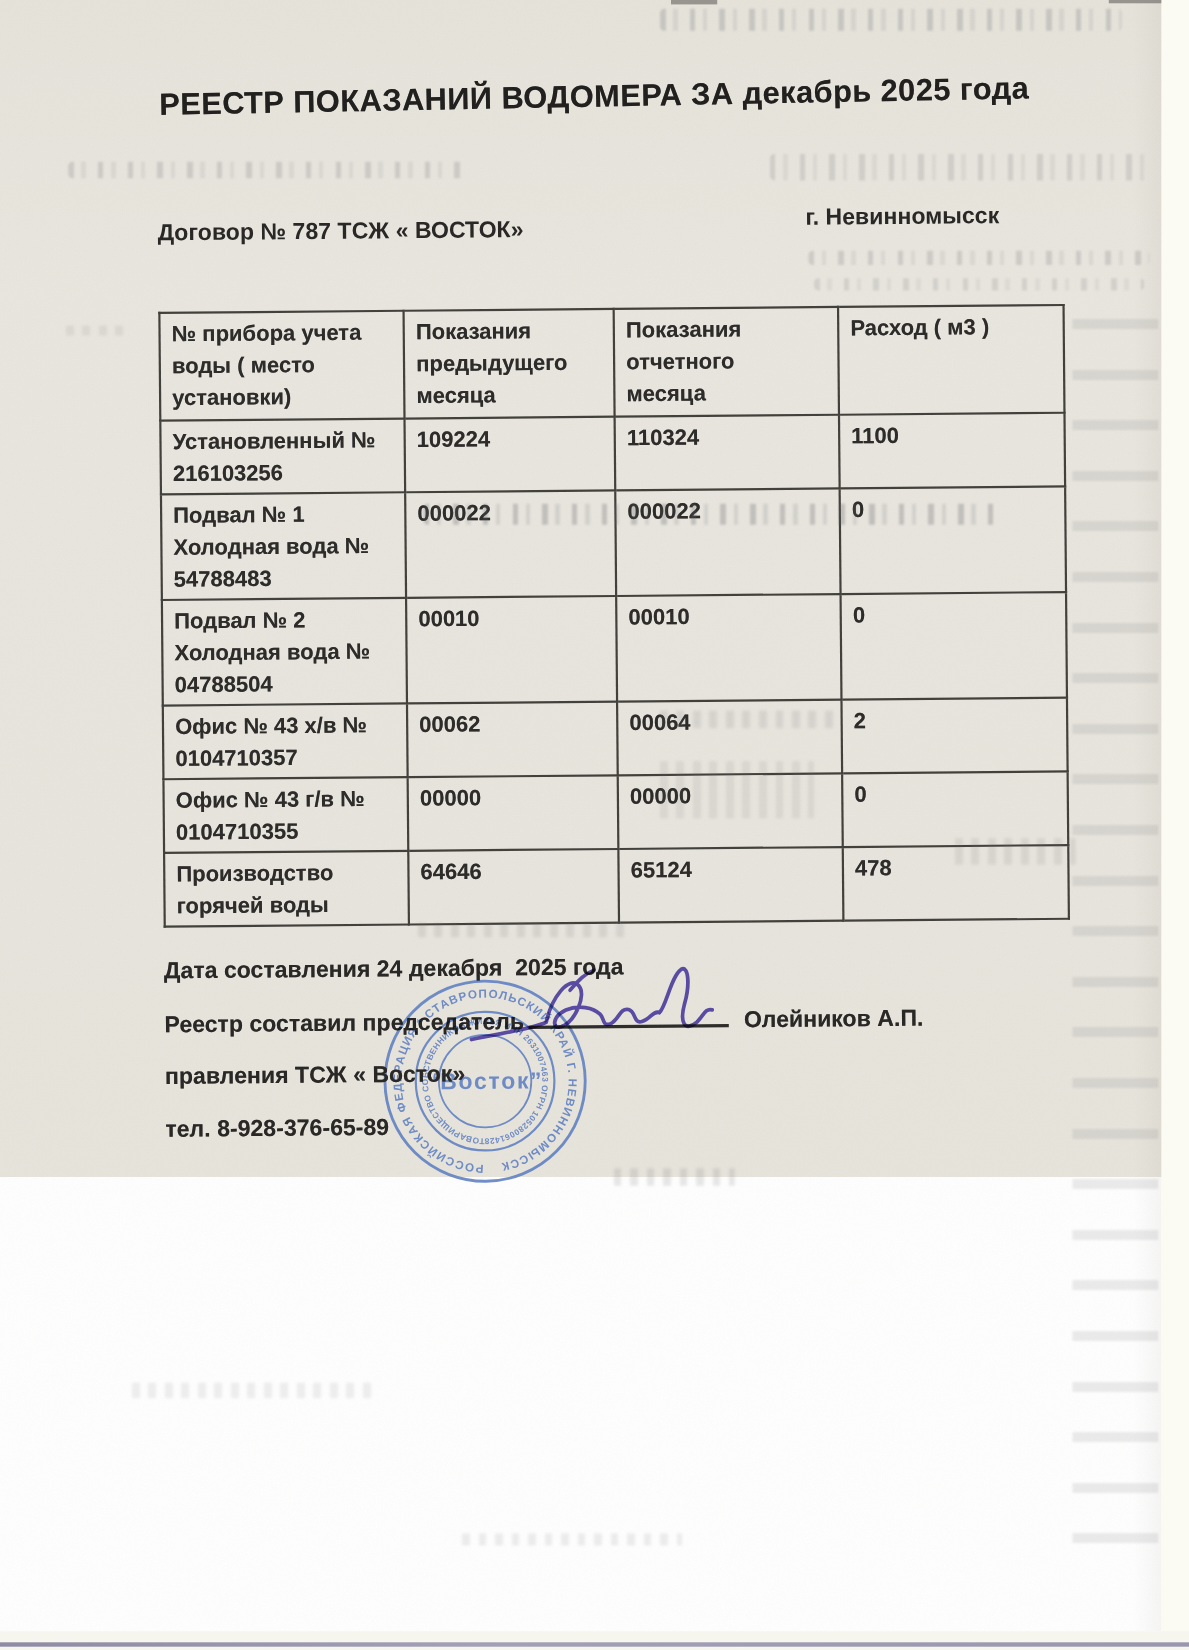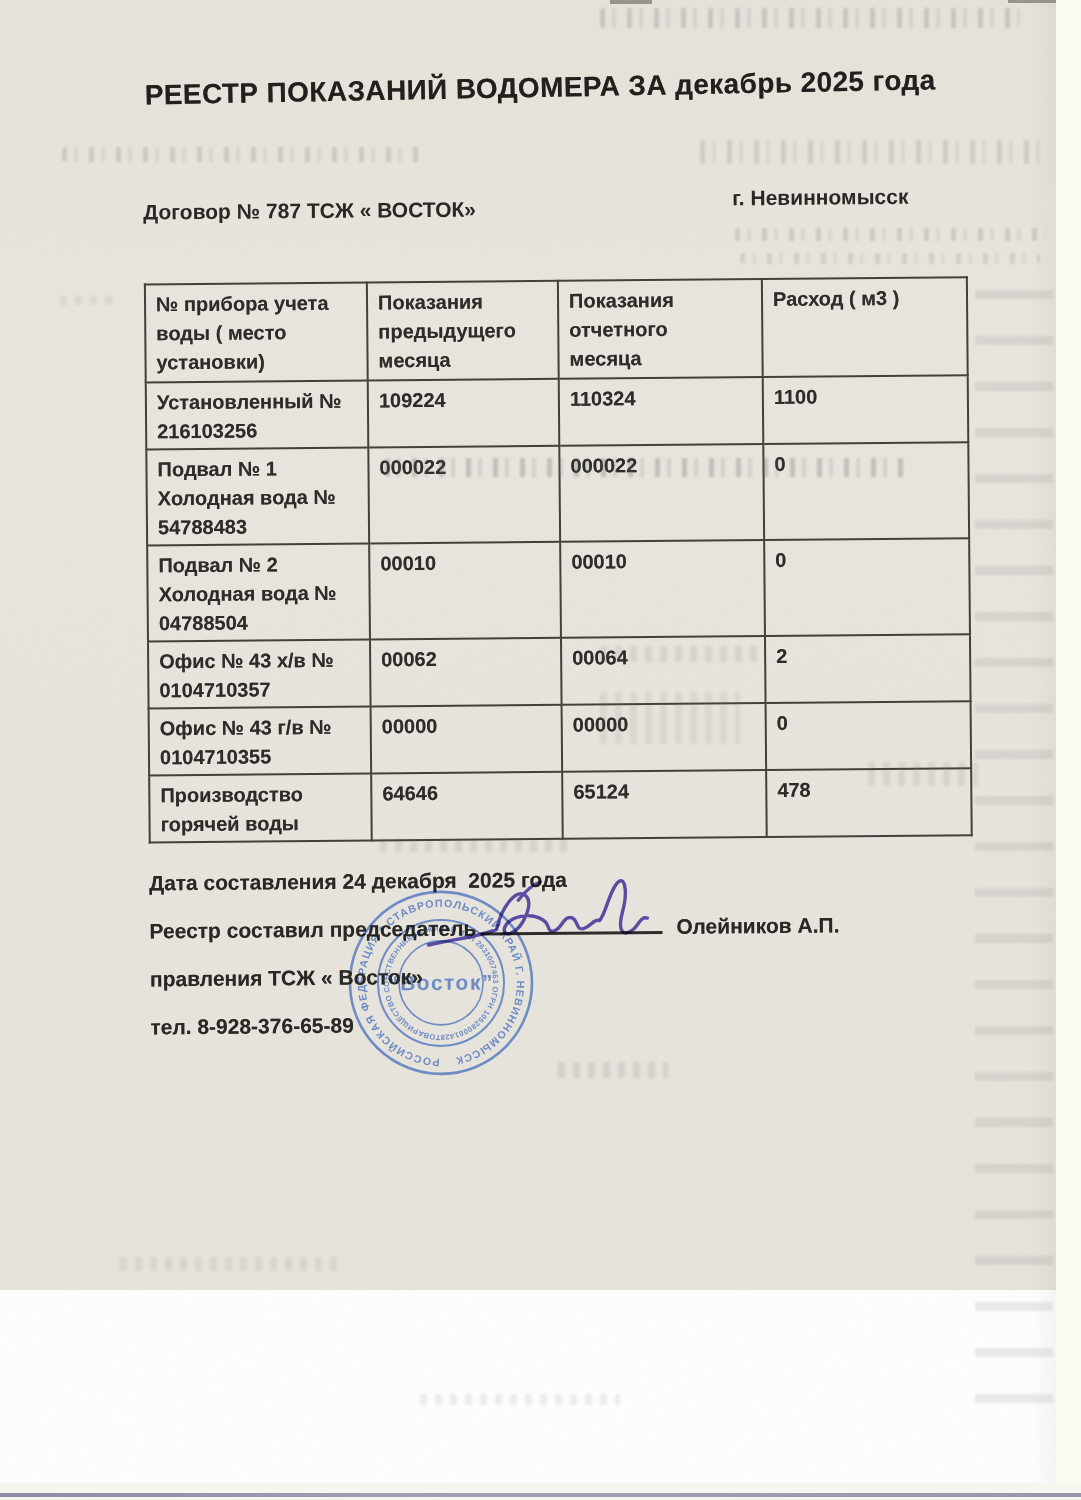--- a/index.html
+++ b/index.html
@@ -1,18 +1,18 @@
 <!DOCTYPE html>
 <html><head>
 <meta charset="utf-8">
 <style>
   html,body{margin:0;padding:0;background:#ffffff;}
   body{width:1081px;height:1500px;position:relative;overflow:hidden;
        font-family:"Liberation Sans", sans-serif;}
-  .paper{position:absolute;left:0;top:0;width:1056px;height:1290px;
+  .paper{position:absolute;left:0;top:0;width:1056px;height:1070px;
          background:linear-gradient(180deg,#e6e3db 0%,#e9e6df 25%,#e8e5de 60%,#e7e4dc 100%);}
   .scan-right-band{position:absolute;left:1056px;top:0;width:25px;height:1500px;background:#fbfaf3;}
   .scan-bottom-band{position:absolute;left:0;top:1483px;width:1081px;height:17px;background:#f6f5ee;}
   .scan-bottom-line{position:absolute;left:0;top:1493px;width:1081px;height:4px;
         background:linear-gradient(90deg,#8f8ba6,#a39fb6 40%,#9a96ae);}
   .paper-shade-right{position:absolute;left:1030px;top:0;width:26px;height:1483px;
         background:linear-gradient(90deg,rgba(90,80,60,0),rgba(90,80,60,0.05));}
   .grain{position:absolute;left:0;top:0;pointer-events:none;opacity:.55;}
 
   .content{position:absolute;left:0;top:0;width:1056px;height:1483px;

